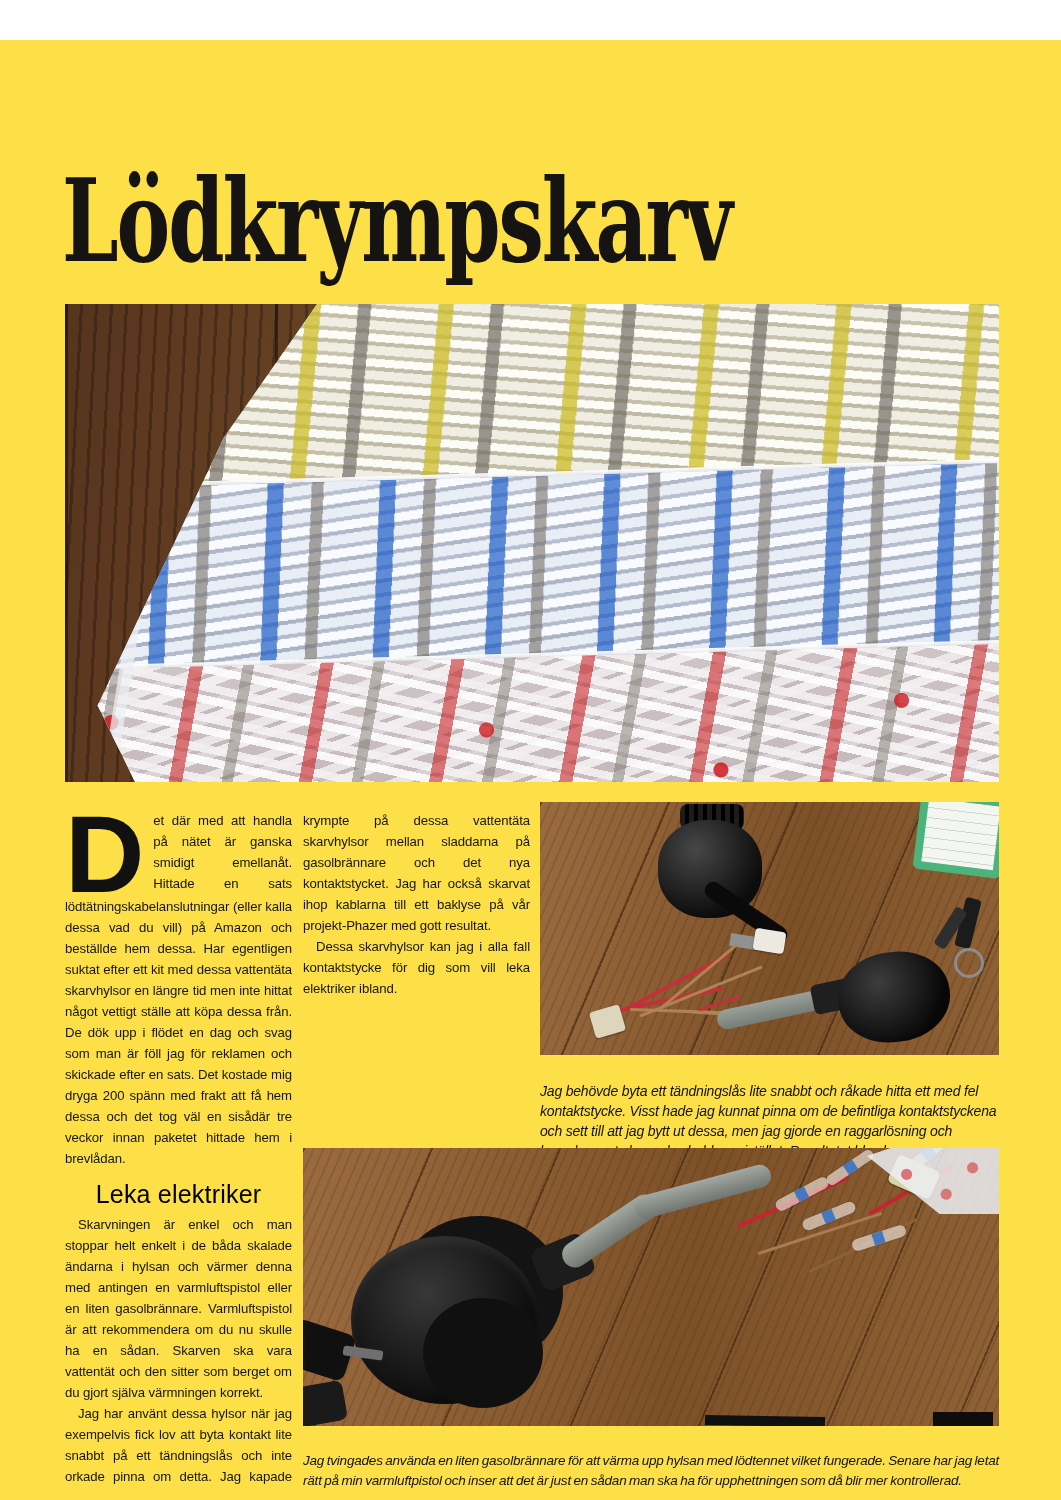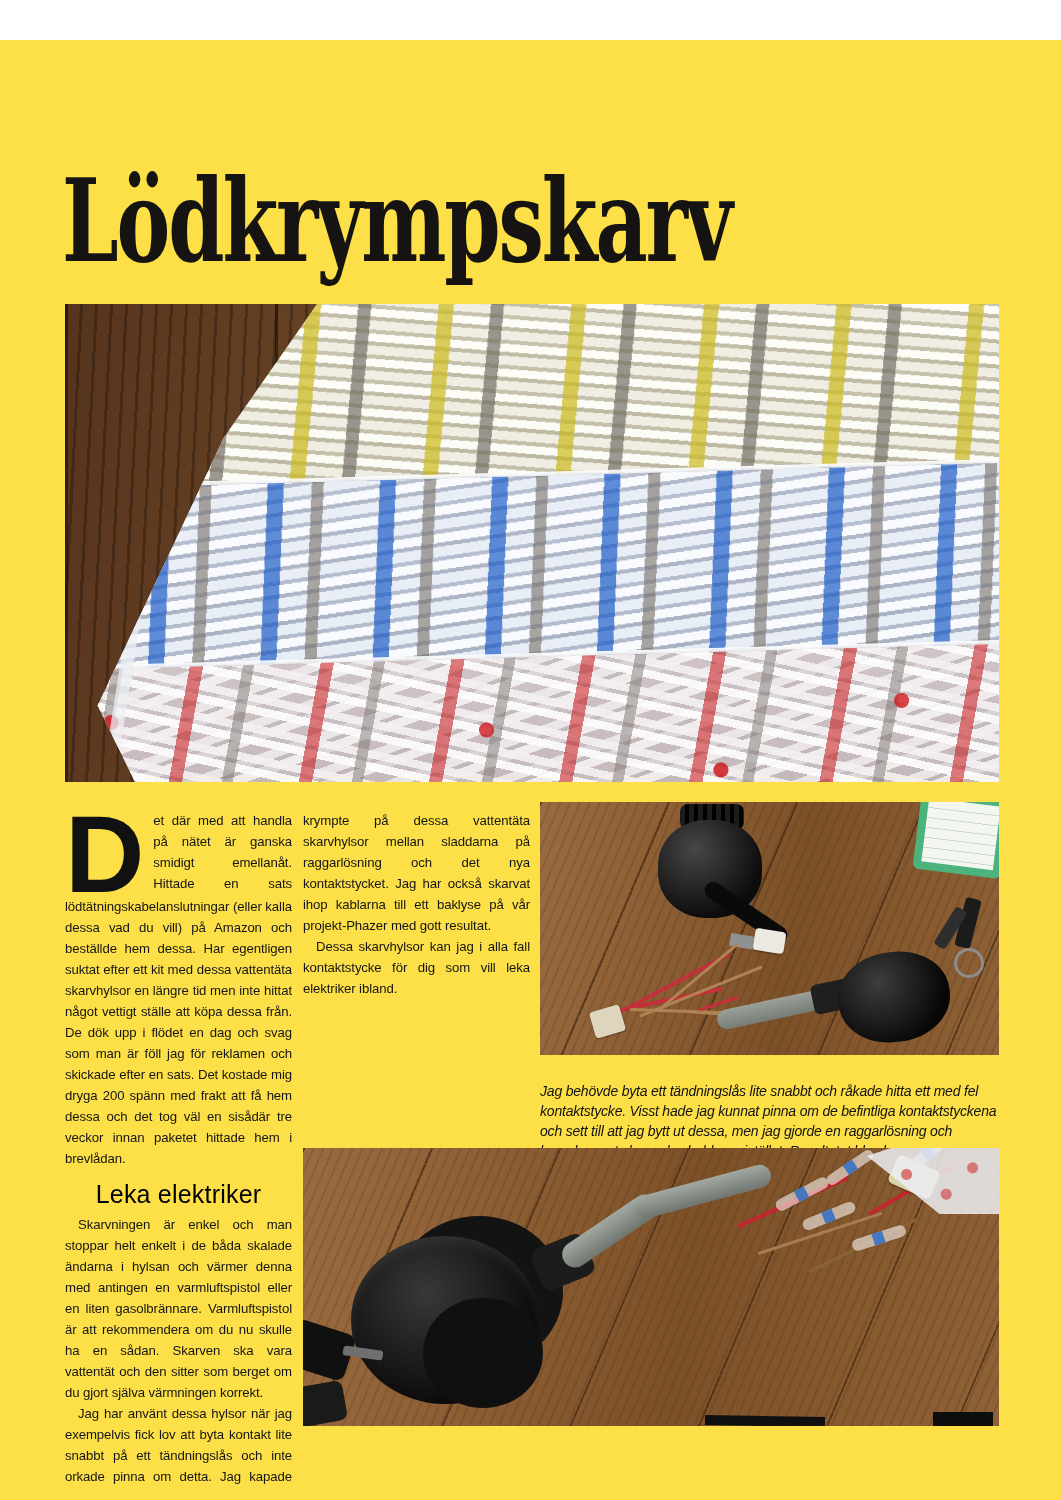--- a/index.html
+++ b/index.html
@@ -187,21 +187,21 @@
   <div class="col col-1">
     <p>
       <span class="dropcap">D</span><span>et där med att handla på nätet är ganska smidigt emellanåt. Hittade en sats lödtätningskabelanslutningar (eller kalla dessa vad du vill) på Amazon och beställde hem dessa. Har egentligen suktat efter ett kit med dessa vattentäta skarvhylsor en längre tid men inte hittat något vettigt ställe att köpa dessa från. De dök upp i flödet en dag och svag som man är föll jag för reklamen och skickade efter en sats. Det kostade mig dryga 200 spänn med frakt att få hem dessa och det tog väl en sisådär tre veckor innan paketet hittade hem i brevlådan.</span>
     </p>
     <h2 class="section-heading">Leka elektriker</h2>
     <p class="indent">Skarvningen är enkel och man stoppar helt enkelt i de båda skalade ändarna i hylsan och värmer denna med antingen en varmluftspistol eller en liten gasolbrännare. Varmluftspistol är att rekommendera om du nu skulle ha en sådan. Skarven ska vara vattentät och den sitter som berget om du gjort själva värmningen korrekt.</p>
     <p class="indent">Jag har använt dessa hylsor när jag exempelvis fick lov att byta kontakt lite snabbt på ett tändningslås och inte orkade pinna om detta. Jag kapade helt enkelt kablarna, skalade dessa innan jag</p>
   </div>
 
   <div class="col col-2">
-    <p>krympte på dessa vattentäta skarvhylsor mellan sladdarna på raggarlösning och det nya kontaktstycket. Jag har också skarvat ihop kablarna till ett baklyse på vår projekt-Phazer med gott resultat.</p>
+    <p>krympte på dessa vattentäta skarvhylsor mellan sladdarna på gasolbrännare och det nya kontaktstycket. Jag har också skarvat ihop kablarna till ett baklyse på vår projekt-Phazer med gott resultat.</p>
     <p class="indent">Dessa skarvhylsor kan jag i alla fall kontaktstycke för dig som vill leka elektriker ibland.</p>
   </div>
 
   <div class="photo-ignition wood-light">
     <div class="abs lock1-cap"></div>
     <div class="abs lock1-body"></div>
     <div class="abs lock1-lever"></div>
     <div class="abs conn-stub"></div>
     <div class="abs conn-white"></div>
     <div class="abs wire w-red wr1"></div>
@@ -253,20 +253,21 @@
         <span class="band"></span>
       </div>
     <div class="abs conn-cream"></div>
     <div class="abs partsbox"></div>
     <div class="abs bkey1"></div>
     <div class="abs bkey2"></div>
     <div class="abs bkey-blade"></div>
     <div class="abs dark-corner"></div>
   </div>
 
+  <p class="caption caption-2">Jag tvingades använda en liten gasolbrännare för att värma upp hylsan med lödtennet vilket fungerade. Senare har jag letat rätt på min varmluftpistol och inser att det är just en sådan man ska ha för upphettningen som då blir mer kontrollerad.</p>
 
   <div class="footer">
     <span class="page-num">28</span>
     <span class="footer-rule"></span>
     <span class="footer-logo"><span class="logo-black">www.snow</span><span class="logo-red">rider.se</span></span>
     <span class="footer-rule"></span>
   </div>
 
 </div>
 

